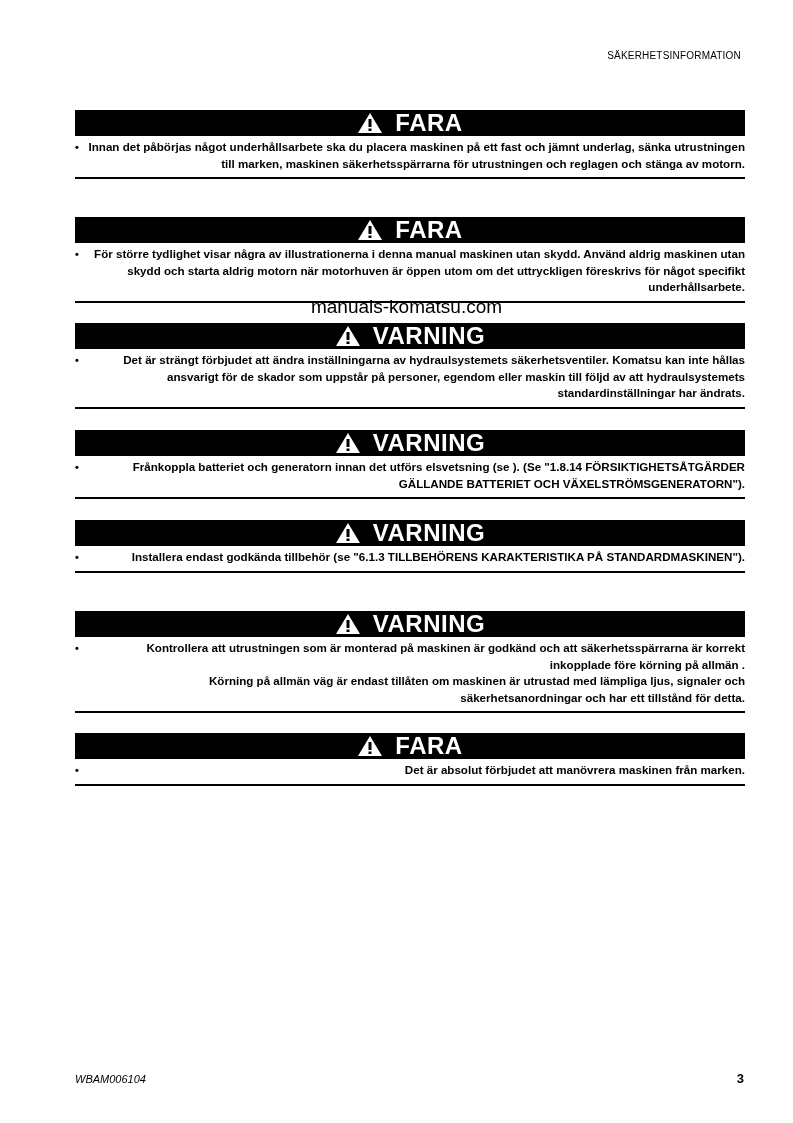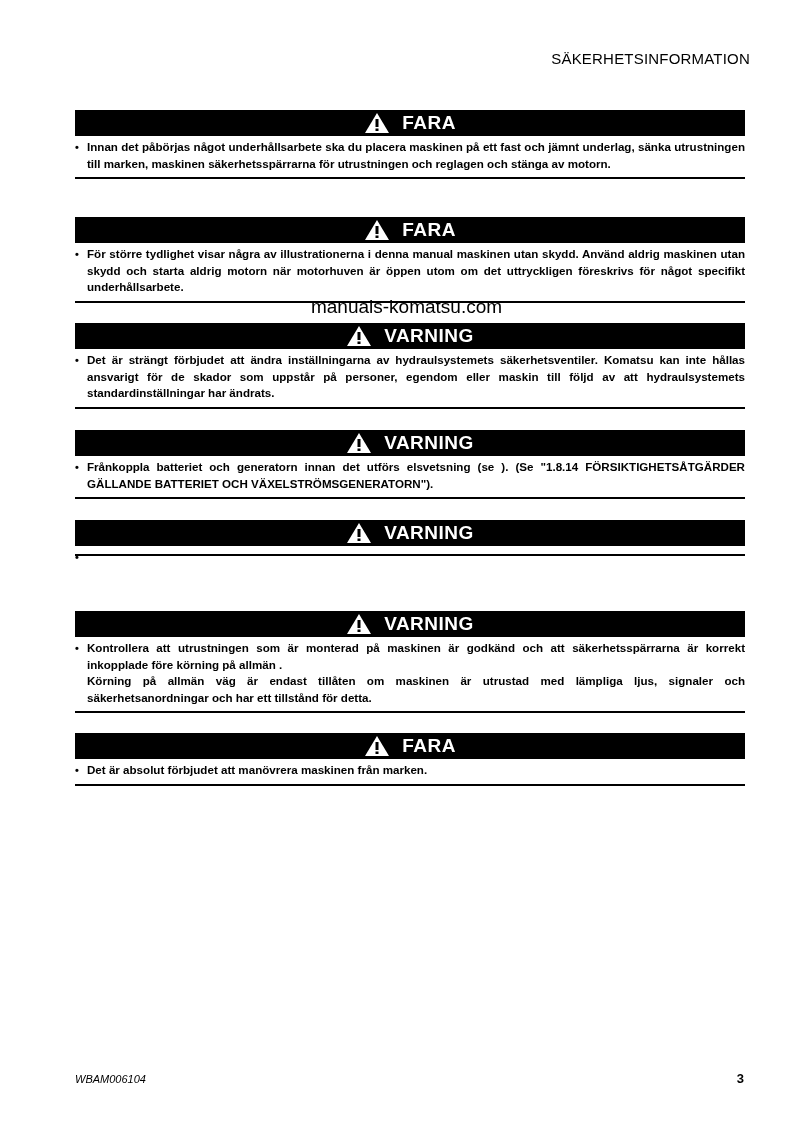--- a/index.html
+++ b/index.html
@@ -1,27 +1,27 @@
 <!DOCTYPE html>
 <html><head>
   <meta charset="utf-8">
   <style>
     html, body { margin: 0; padding: 0; background: #ffffff; }
     body { width: 793px; height: 1123px; position: relative; overflow: hidden;
            font-family: "Liberation Sans", sans-serif; color: #000; }
-    .header-title { position: absolute; right: 43px; top: 50px; font-size: 15px;
+    .header-title { position: absolute; right: 52px; top: 50px; font-size: 10px;
                     letter-spacing: 0.2px; text-align: right; }
     .block { position: absolute; left: 75px; width: 670px; }
     .bar { height: 26px; background: #000; color: #fff; display: flex; align-items: center;
-           justify-content: center; font-weight: bold; font-size: 19px; letter-spacing: 0.5px; }
+           justify-content: center; font-weight: bold; font-size: 24px; letter-spacing: 0.5px; }
     .bar .icon { width: 26px; height: 22px; margin-right: 12px; display: inline-block; }
     .body { position: relative; padding: 3px 0 5px 12px; font-size: 11.6px; font-weight: bold;
             line-height: 16.5px; text-align: justify; }
     .body .bullet { position: absolute; left: 0; top: 3px; font-size: 11px; }
-    .body p { margin: 0; }
+    .body p { margin: 0; text-align: right; }
     .rule { height: 2px; background: #000; }
     .watermark { position: absolute; left: 0; width: 813px; text-align: center; top: 296px;
                  font-size: 19px; color: #000; }
     .footer-code { position: absolute; left: 75px; top: 1073px; font-size: 11px; font-style: italic; }
     .footer-page { position: absolute; right: 49px; top: 1071px; font-size: 13px; font-weight: bold; }
   </style>
 </head>
 <body>
 
 <div class="header-title">SÄKERHETSINFORMATION</div>
@@ -96,20 +96,21 @@
   <div class="bar">
     <svg class="icon" viewBox="0 0 26 22">
         <polygon points="13,1 25,21 1,21" fill="#fff"></polygon>
         <rect x="11.5" y="7" width="3" height="8" fill="#000"></rect>
         <rect x="11.5" y="16.5" width="3" height="2.5" fill="#000"></rect>
       </svg>
     <span>VARNING</span>
   </div>
   <div class="body">
     <span class="bullet">•</span>
+    <p>Installera endast godkända tillbehör (se "6.1.3 TILLBEHÖRENS KARAKTERISTIKA PÅ STANDARDMASKINEN").</p>
   </div>
   <div class="rule"></div>
 </div>
 
 <div class="block" style="top:611px;">
   <div class="bar">
     <svg class="icon" viewBox="0 0 26 22">
         <polygon points="13,1 25,21 1,21" fill="#fff"></polygon>
         <rect x="11.5" y="7" width="3" height="8" fill="#000"></rect>
         <rect x="11.5" y="16.5" width="3" height="2.5" fill="#000"></rect>

